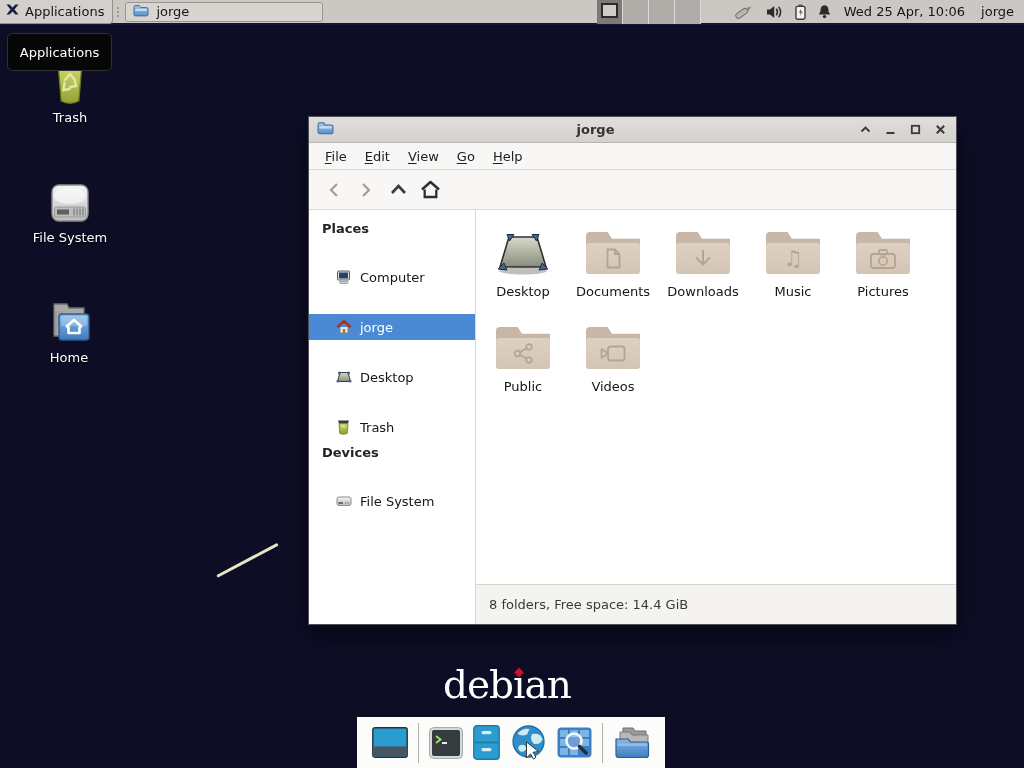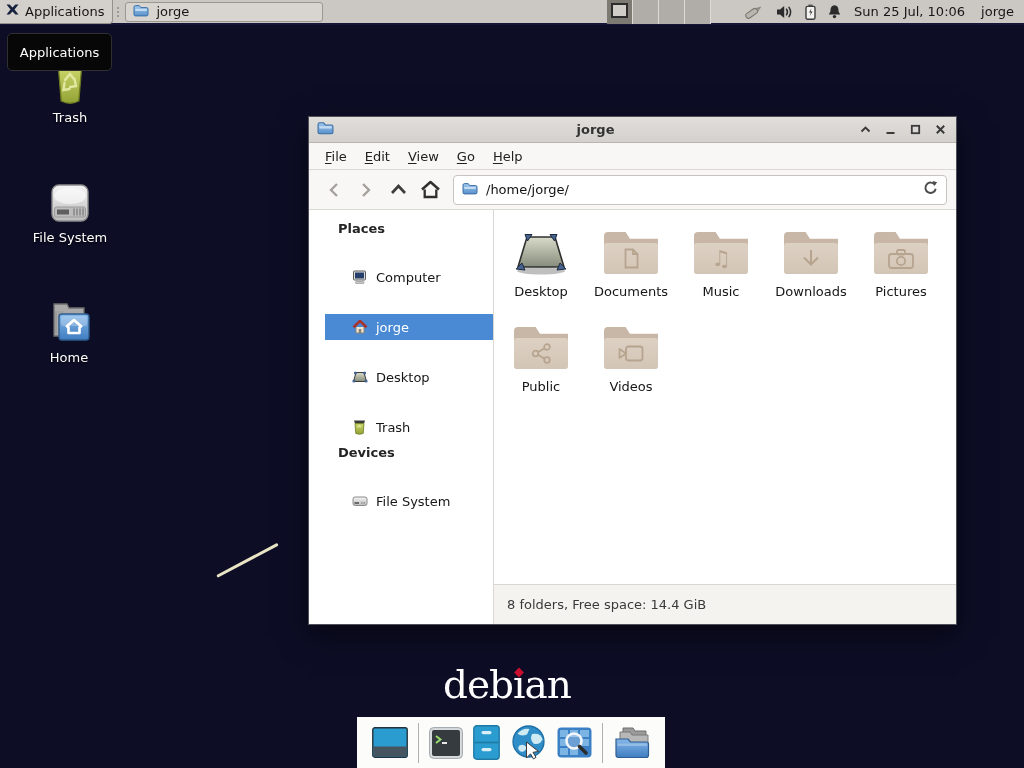--- a/index.html
+++ b/index.html
@@ -95,21 +95,21 @@
   .toolbar { height:40px; background:#f8f7f5; border-bottom:1px solid #dbd9d5;
     display:flex; align-items:center; padding:0 9px; }
   .nav-btn { width:32px; height:28px; display:flex; align-items:center; justify-content:center;
     border-radius:3px; cursor:pointer; }
   .pathbar { flex:1; height:30px; margin-left:7px; background:#ffffff;
     border:1px solid #c7c4c0; border-radius:4px;
     display:flex; align-items:center; gap:8px; padding:0 8px; }
   .path-text { flex:1; font-size:13px; color:#111111; }
 
   .win-body { flex:1; display:flex; min-height:0; }
-  .sidebar { width:185px; background:#ffffff; border-right:1px solid #d9d7d3; padding-top:6px;padding-left:16px; }
+  .sidebar { width:167px; background:#ffffff; border-right:1px solid #d9d7d3; padding-top:6px; }
   .side-header { height:24px; display:flex; align-items:center; padding-left:13px;
     font-size:13px; font-weight:bold; color:#242424; }
   .side-item { height:26px; display:flex; align-items:center; gap:8px; padding-left:26px;
     font-size:13px; color:#161616; cursor:pointer;margin-top:24px; }
   .side-item .si-ic { width:17px; display:flex; justify-content:center; }
   .side-item.selected { background:#4a8ad4; color:#ffffff; }
 
   .right-pane { flex:1; display:flex; flex-direction:column; min-width:0; }
   .files { flex:1; padding:14px 0 0 2px; display:grid;
     grid-template-columns:repeat(5,90px); grid-auto-rows:95px; align-content:start; }
@@ -216,21 +216,21 @@
           <path d="M6.4 4.4 L4 8.4 L5.9 8.4 L4.8 12 L7.6 7.5 L5.7 7.5 Z" fill="#3c3c3c"></path>
         </svg>
     </span>
     <span class="tray-icon">
       <svg width="15" height="16" viewBox="0 0 15 16">
           <path d="M7.5 1.2 Q11.6 1.2 11.6 7.6 L13.2 10.6 L1.8 10.6 L3.4 7.6 Q3.4 1.2 7.5 1.2 Z" fill="#2b2b2b"></path>
           <circle cx="7.5" cy="12.6" r="1.7" fill="#2b2b2b"></circle>
         </svg>
     </span>
   </div>
-  <span class="panel-clock">Sun 25 Jul, 10:06</span>
+  <span class="panel-clock">Wed 25 Apr, 10:06</span>
   <span class="panel-user">jorge</span>
 </div>
 
 <div class="tooltip">
   <span>Applications</span>
 </div>
 
 <div class="desk-icon di-trash">
   <div class="img">
     <svg width="48" height="50" viewBox="0 0 48 50">
@@ -337,35 +337,20 @@
       <svg width="17" height="11" viewBox="0 0 17 11">
           <path d="M2 9 L8.5 2 L15 9" stroke="#3c3c3c" stroke-width="2.7" fill="none"></path>
         </svg>
     </span>
     <span class="nav-btn">
       <svg width="21" height="19" viewBox="0 0 21 19">
           <path d="M2 9.5 L10.5 2 L19 9.5" stroke="#2f2f2f" stroke-width="2.5" fill="none" stroke-linejoin="round"></path>
           <path d="M4.7 9.5 L4.7 17 L16.3 17 L16.3 9.5" stroke="#2f2f2f" stroke-width="2.3" fill="none"></path>
         </svg>
     </span>
-    <div class="pathbar">
-      <span>
-        <svg width="16" height="13" viewBox="0 0 16 13">
-            <path d="M1 3.2 Q1 1.6 2.5 1.6 L6.2 1.6 L7.8 3.6 L13.6 3.6 Q15 3.6 15 5 L15 10.4 Q15 11.9 13.5 11.9 L2.5 11.9 Q1 11.9 1 10.4 Z" fill="url(#gFolderBlue)" stroke="#3a6ea5"></path>
-            <rect x="2.2" y="4.8" width="11.6" height="2.2" fill="#cfe3f5" opacity="0.85"></rect>
-          </svg>
-      </span>
-      <span class="path-text">/home/jorge/</span>
-      <span>
-        <svg width="15" height="15" viewBox="0 0 15 15">
-            <path d="M12 5 A5.2 5.2 0 1 0 12.7 8.8" stroke="#4a4a4a" stroke-width="1.9" fill="none"></path>
-            <polygon points="9.6,1 14.2,2.2 11.2,5.8" fill="#4a4a4a"></polygon>
-          </svg>
-      </span>
-    </div>
   </div>
 
   <div class="win-body">
 
     <div class="sidebar">
       <div class="side-header">Places</div>
 
       <div class="side-item">
         <span class="si-ic">
           <svg width="16" height="16" viewBox="0 0 16 16">
@@ -461,39 +446,39 @@
               </div>
           </div>
           <div class="file-label">Documents</div>
         </div>
 
         <div class="file-item">
           <div class="file-icon-box">
             <div class="bfolder">
                 <div class="shape"></div>
                 <div class="front">
-              <span class="glyph-music"></span>
-            </div>
-              </div>
-          </div>
-          <div class="file-label">Music</div>
-        </div>
-
-        <div class="file-item">
-          <div class="file-icon-box">
-            <div class="bfolder">
-                <div class="shape"></div>
-                <div class="front">
               <svg width="22" height="22" viewBox="0 0 22 22">
                     <path d="M11 2 L11 15 M4 9.5 L11 16.5 L18 9.5" stroke="#b7a48f" stroke-width="2" fill="none"></path>
                   </svg>
             </div>
               </div>
           </div>
           <div class="file-label">Downloads</div>
+        </div>
+
+        <div class="file-item">
+          <div class="file-icon-box">
+            <div class="bfolder">
+                <div class="shape"></div>
+                <div class="front">
+              <span class="glyph-music"></span>
+            </div>
+              </div>
+          </div>
+          <div class="file-label">Music</div>
         </div>
 
         <div class="file-item">
           <div class="file-icon-box">
             <div class="bfolder">
                 <div class="shape"></div>
                 <div class="front">
               <svg width="26" height="20" viewBox="0 0 26 20">
                     <rect x="1" y="5" width="24" height="14" rx="2.5" fill="none" stroke="#b7a48f" stroke-width="1.8"></rect>
                     <rect x="9" y="1" width="8" height="4.5" rx="1.5" fill="none" stroke="#b7a48f" stroke-width="1.8"></rect>

